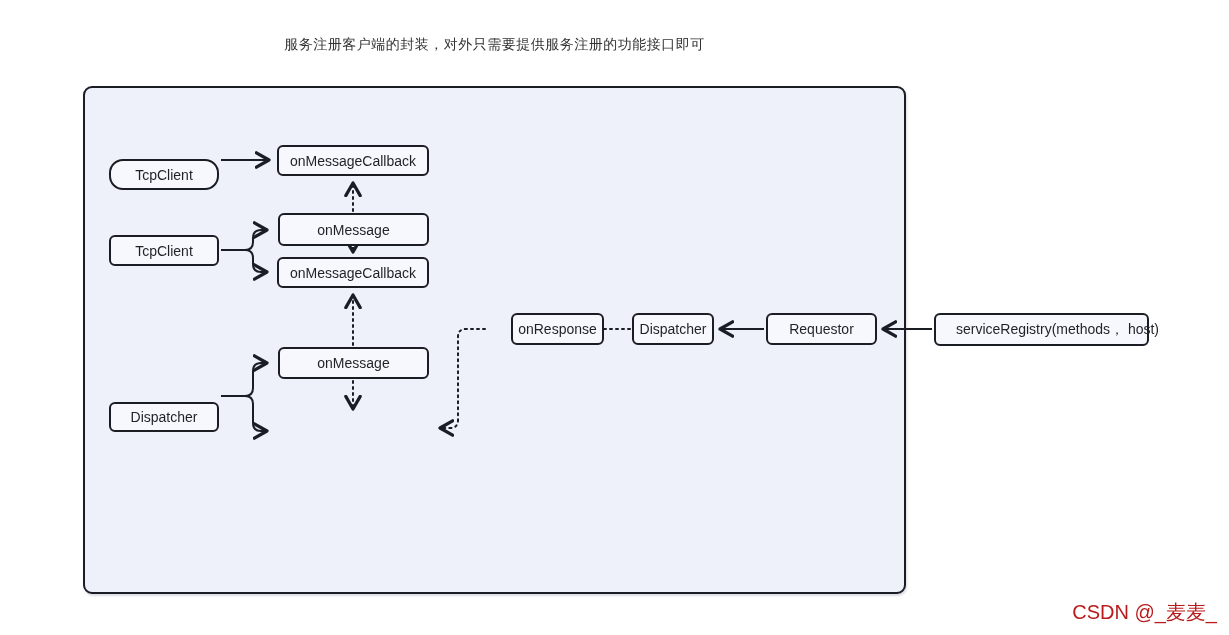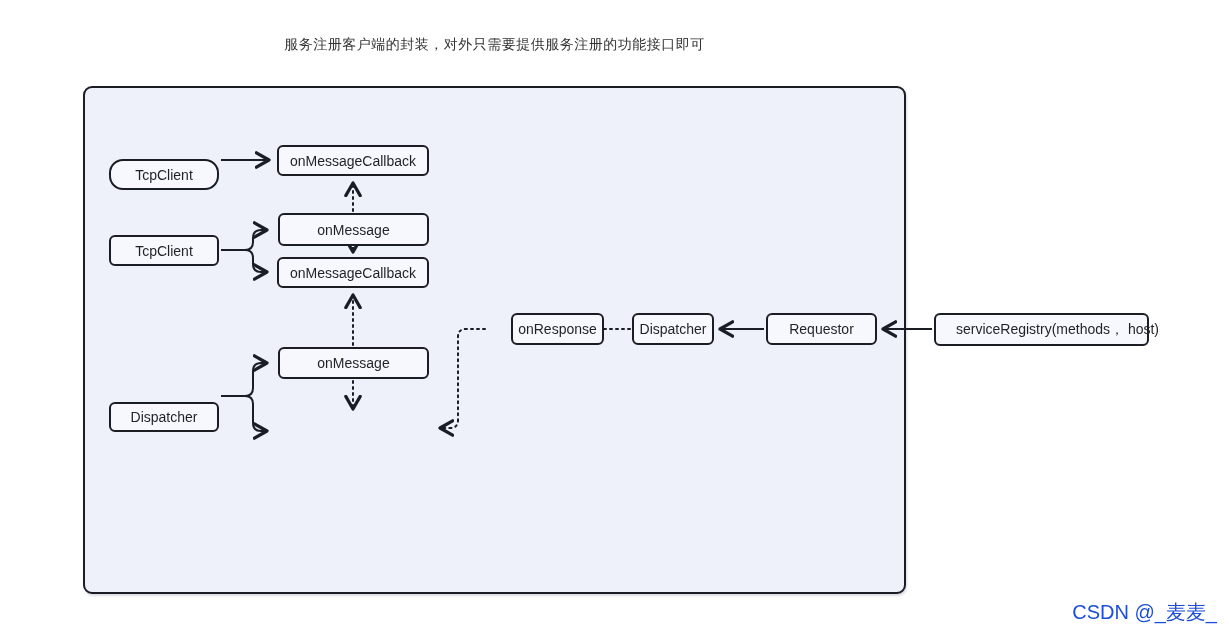--- a/index.html
+++ b/index.html
@@ -53,21 +53,21 @@
   .n-onmsg-disp     {left:278px;top:347px;width:151px;height:32px;}
   .n-map            {left:277px;top:415px;width:154px;height:31px;}
   .n-onresponse     {left:487px;top:313px;width:93px;height:32px;margin-left:24px;}
   .n-requestor      {left:632px;top:313px;width:82px;height:32px;}
   .n-registrar      {left:766px;top:313px;width:111px;height:32px;}
   .n-serviceregistry{left:934px;top:313px;width:215px;height:33px;padding-left:32px;}
   .watermark{
     position:absolute;
     right:12px;top:599px;
     font-size:20px;
-    color:#1d4ed8;
+    color:#b91c1c;
   }
 </style>
 </head>
 <body>
 
 <div class="stage">
 
   <div class="title">服务注册客户端的封装，对外只需要提供服务注册的功能接口即可</div>
 
   <div class="container-box"></div>

